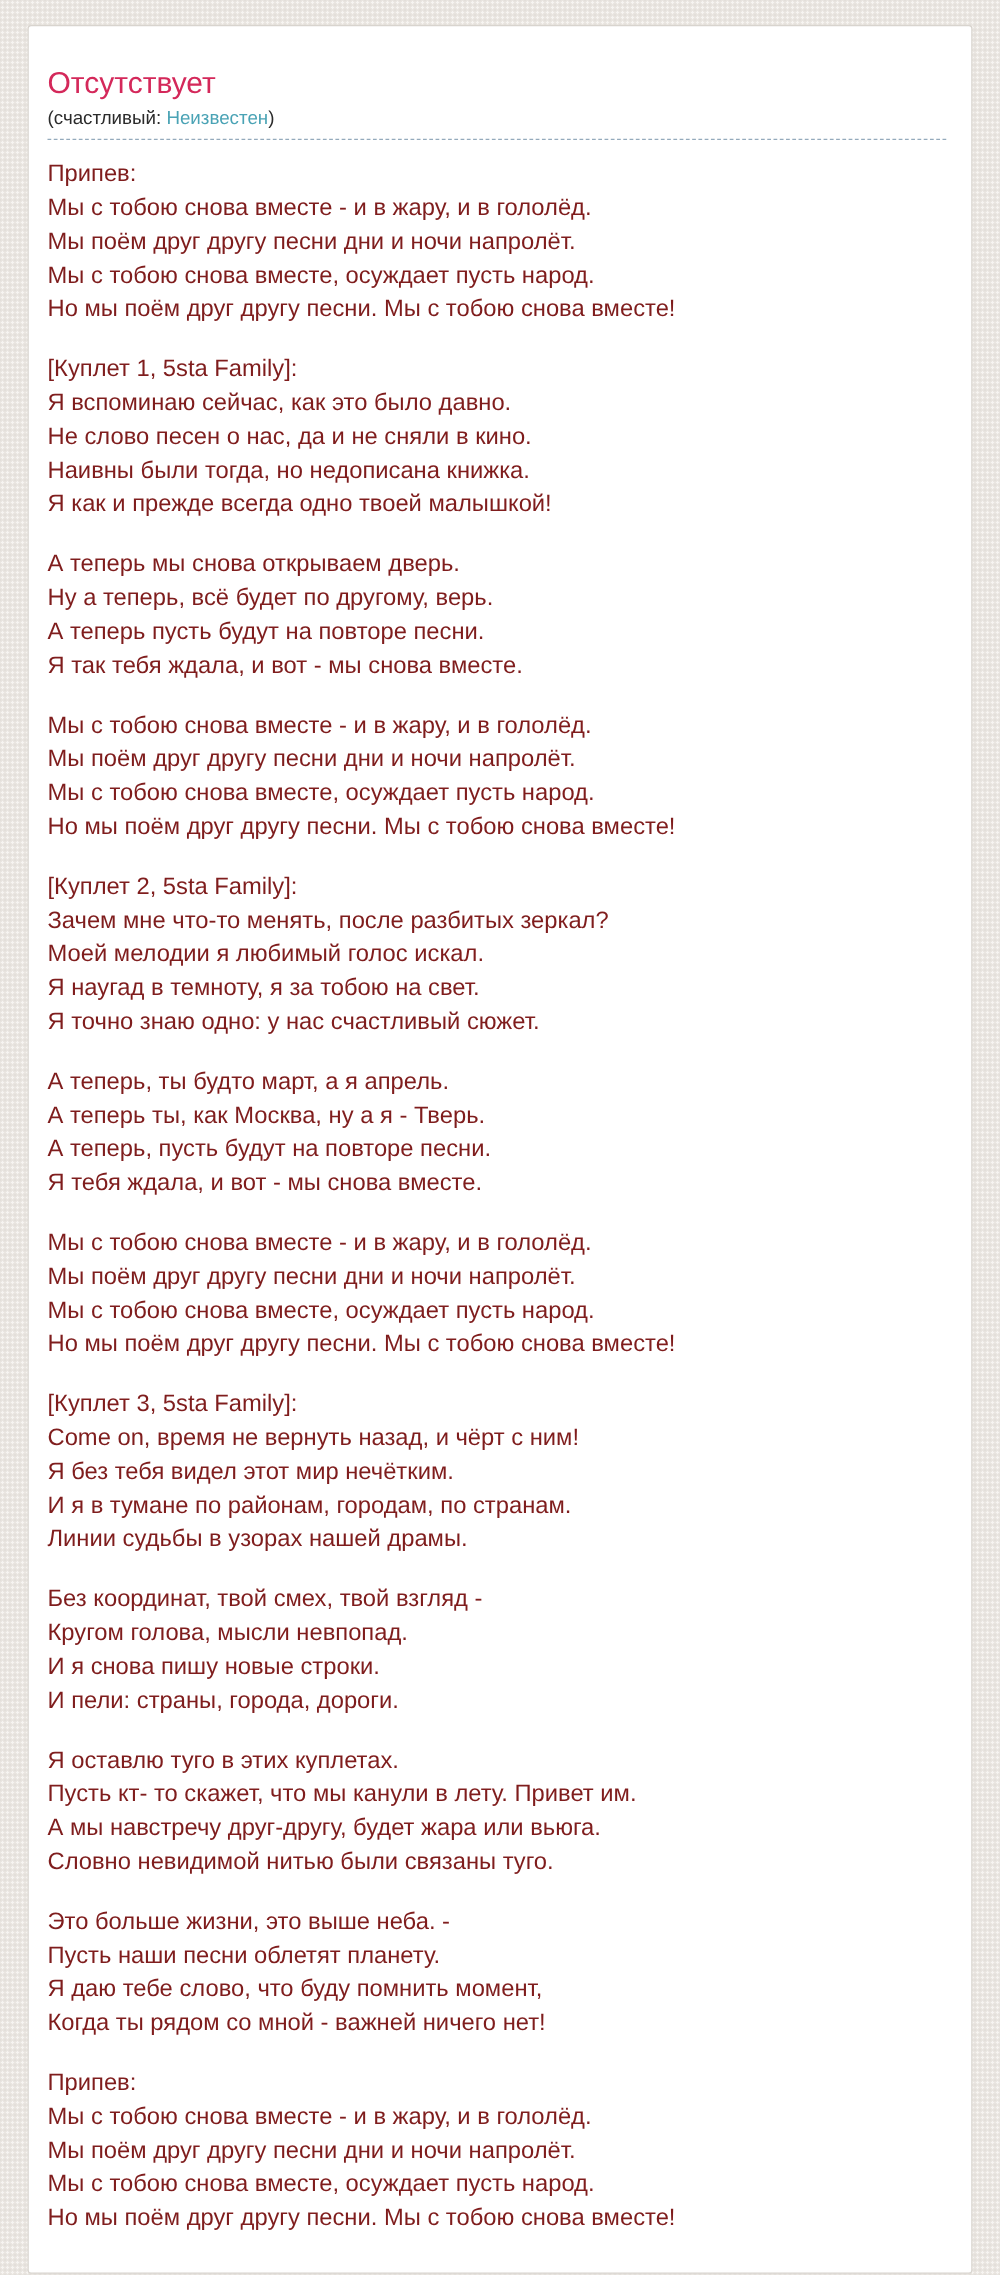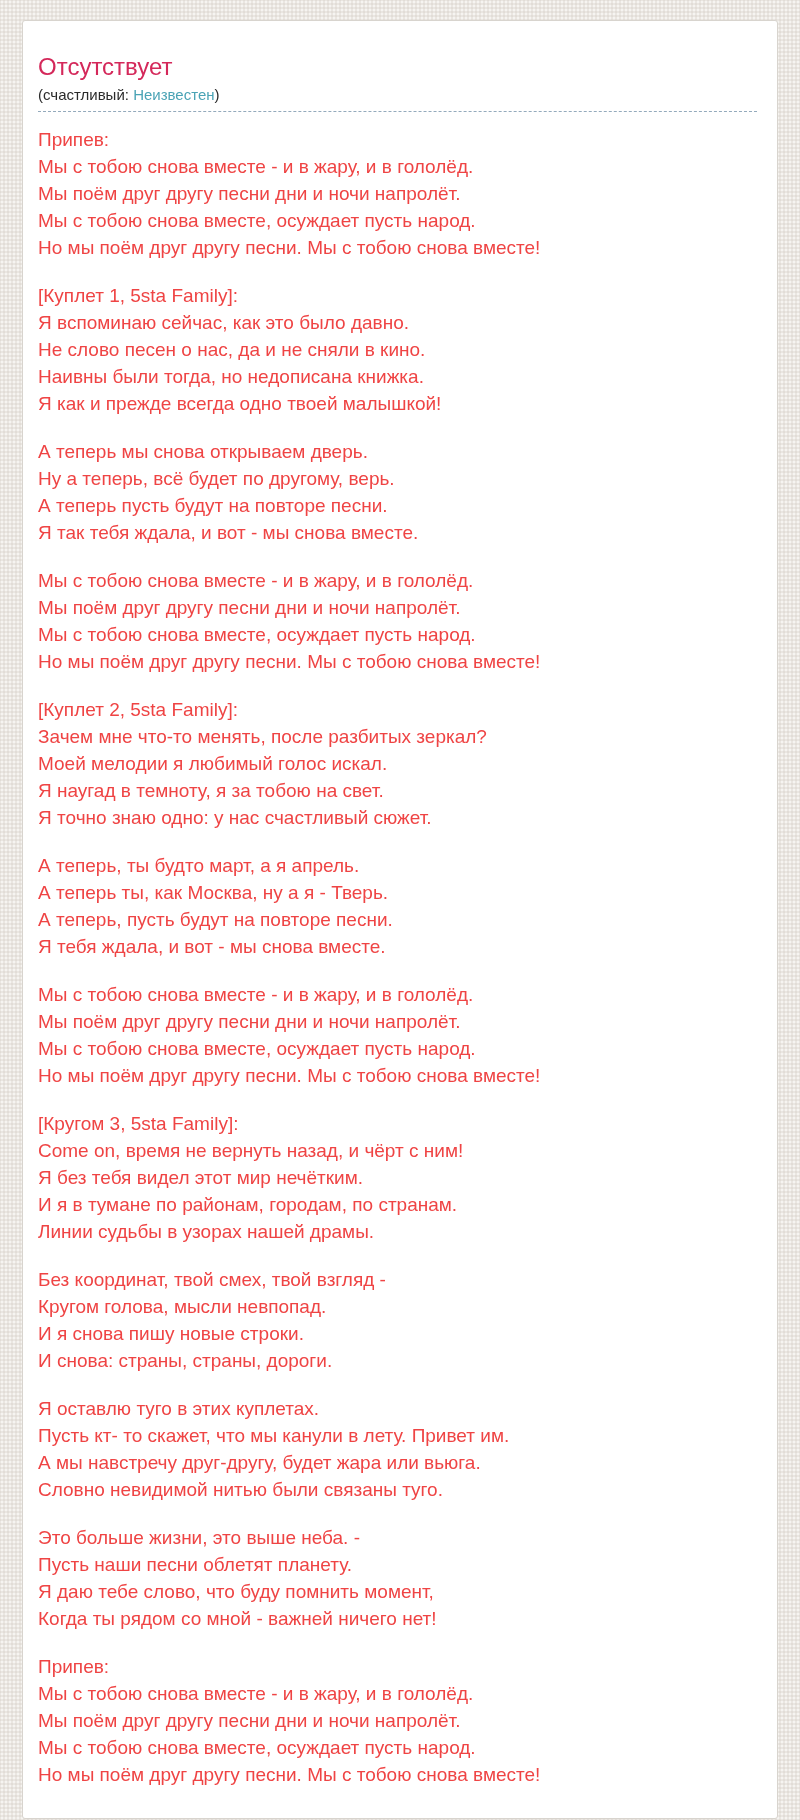--- a/index.html
+++ b/index.html
@@ -59,21 +59,21 @@
   .lyrics {
     padding-top: 2px;
   }
 
   .stanza { margin-bottom: 21px; }
   .stanza:last-child { margin-bottom: 0; }
 
   .line {
     font-size: 19px;
     line-height: 27px;
-    color: #ef4444;
+    color: #7f1d1d;
     white-space: pre-wrap;
   }
 </style>
 </head>
 <body>
 
 <div class="card">
   <div class="header">
     <h1 class="title">Отсутствует</h1>
     <div class="artist-line"><span>(счастливый: </span><a class="artist-link" href="#">Неизвестен</a><span>)</span></div>
@@ -118,31 +118,31 @@
         <p class="line">А теперь, пусть будут на повторе песни.</p>
         <p class="line">Я тебя ждала, и вот - мы снова вместе.</p>
       </div>
       <div class="stanza">
         <p class="line">Мы с тобою снова вместе - и в жару, и в гололёд.</p>
         <p class="line">Мы поём друг другу песни дни и ночи напролёт.</p>
         <p class="line">Мы с тобою снова вместе, осуждает пусть народ.</p>
         <p class="line">Но мы поём друг другу песни. Мы с тобою снова вместе!</p>
       </div>
       <div class="stanza">
-        <p class="line">[Кругом 3, 5sta Family]:</p>
+        <p class="line">[Куплет 3, 5sta Family]:</p>
         <p class="line">Come on, время не вернуть назад, и чёрт с ним!</p>
         <p class="line">Я без тебя видел этот мир нечётким.</p>
         <p class="line">И я в тумане по районам, городам, по странам.</p>
         <p class="line">Линии судьбы в узорах нашей драмы.</p>
       </div>
       <div class="stanza">
         <p class="line">Без координат, твой смех, твой взгляд -</p>
         <p class="line">Кругом голова, мысли невпопад.</p>
         <p class="line">И я снова пишу новые строки.</p>
-        <p class="line">И снова: страны, страны, дороги.</p>
+        <p class="line">И пели: страны, города, дороги.</p>
       </div>
       <div class="stanza">
         <p class="line">Я оставлю туго в этих куплетах.</p>
         <p class="line">Пусть кт- то скажет, что мы канули в лету. Привет им.</p>
         <p class="line">А мы навстречу друг-другу, будет жара или вьюга.</p>
         <p class="line">Словно невидимой нитью были связаны туго.</p>
       </div>
       <div class="stanza">
         <p class="line">Это больше жизни, это выше неба. -</p>
         <p class="line">Пусть наши песни облетят планету.</p>

